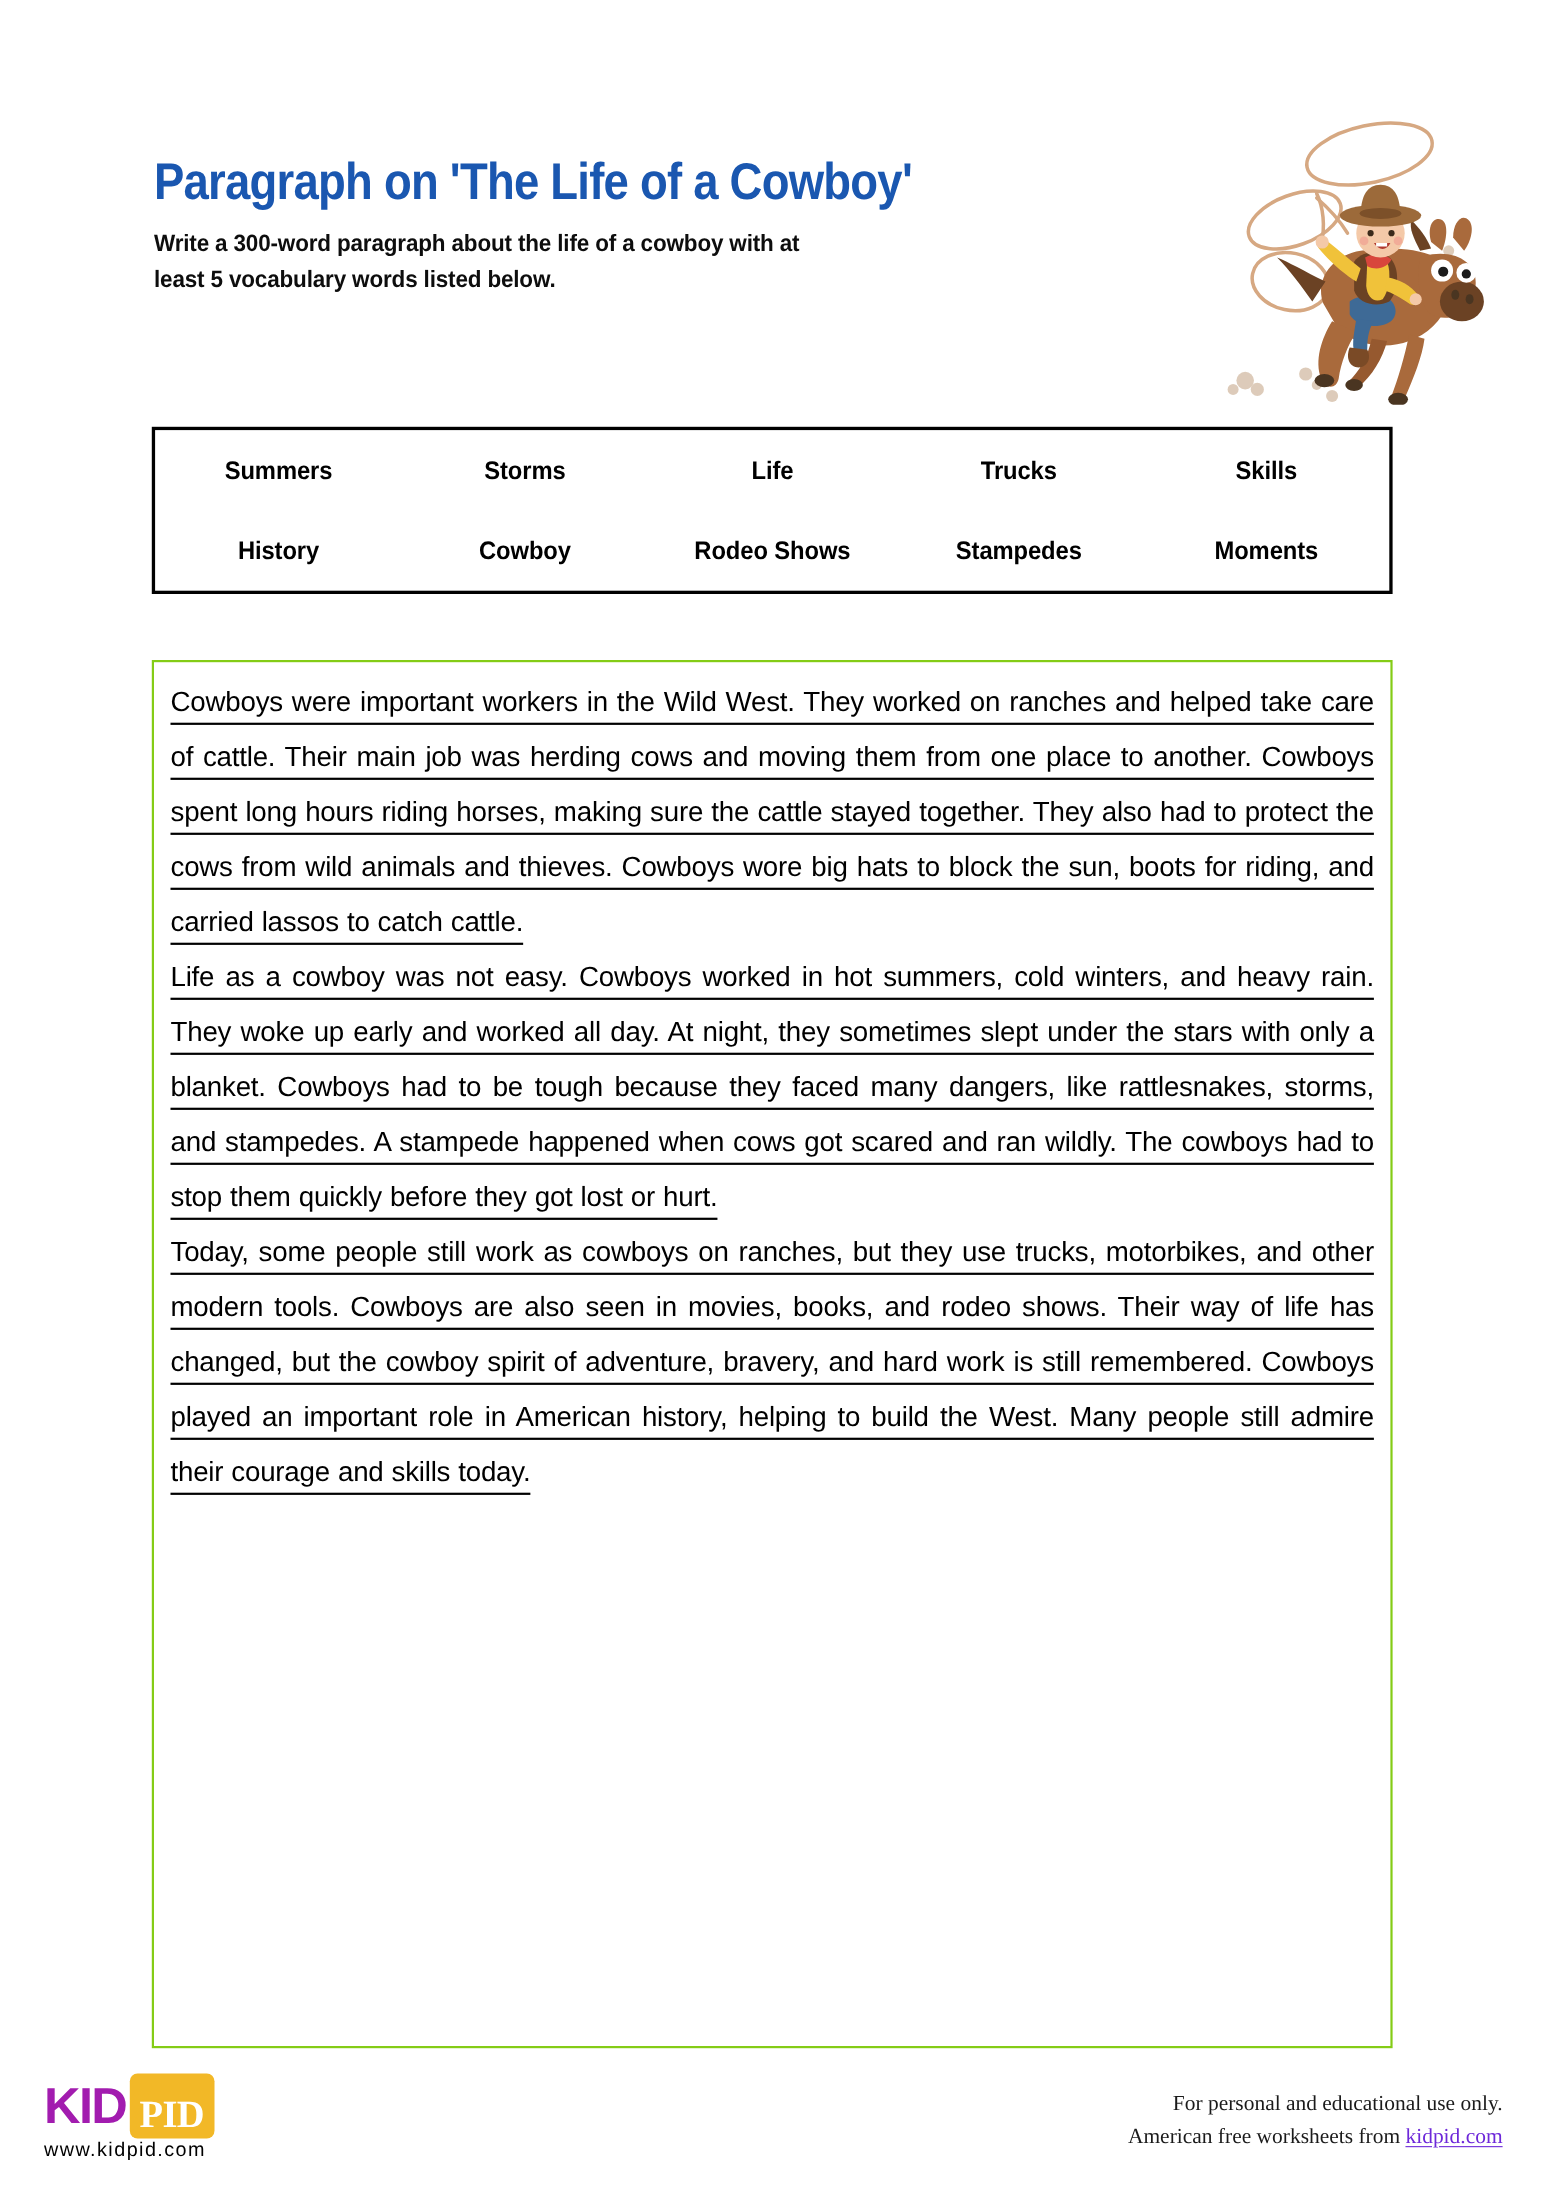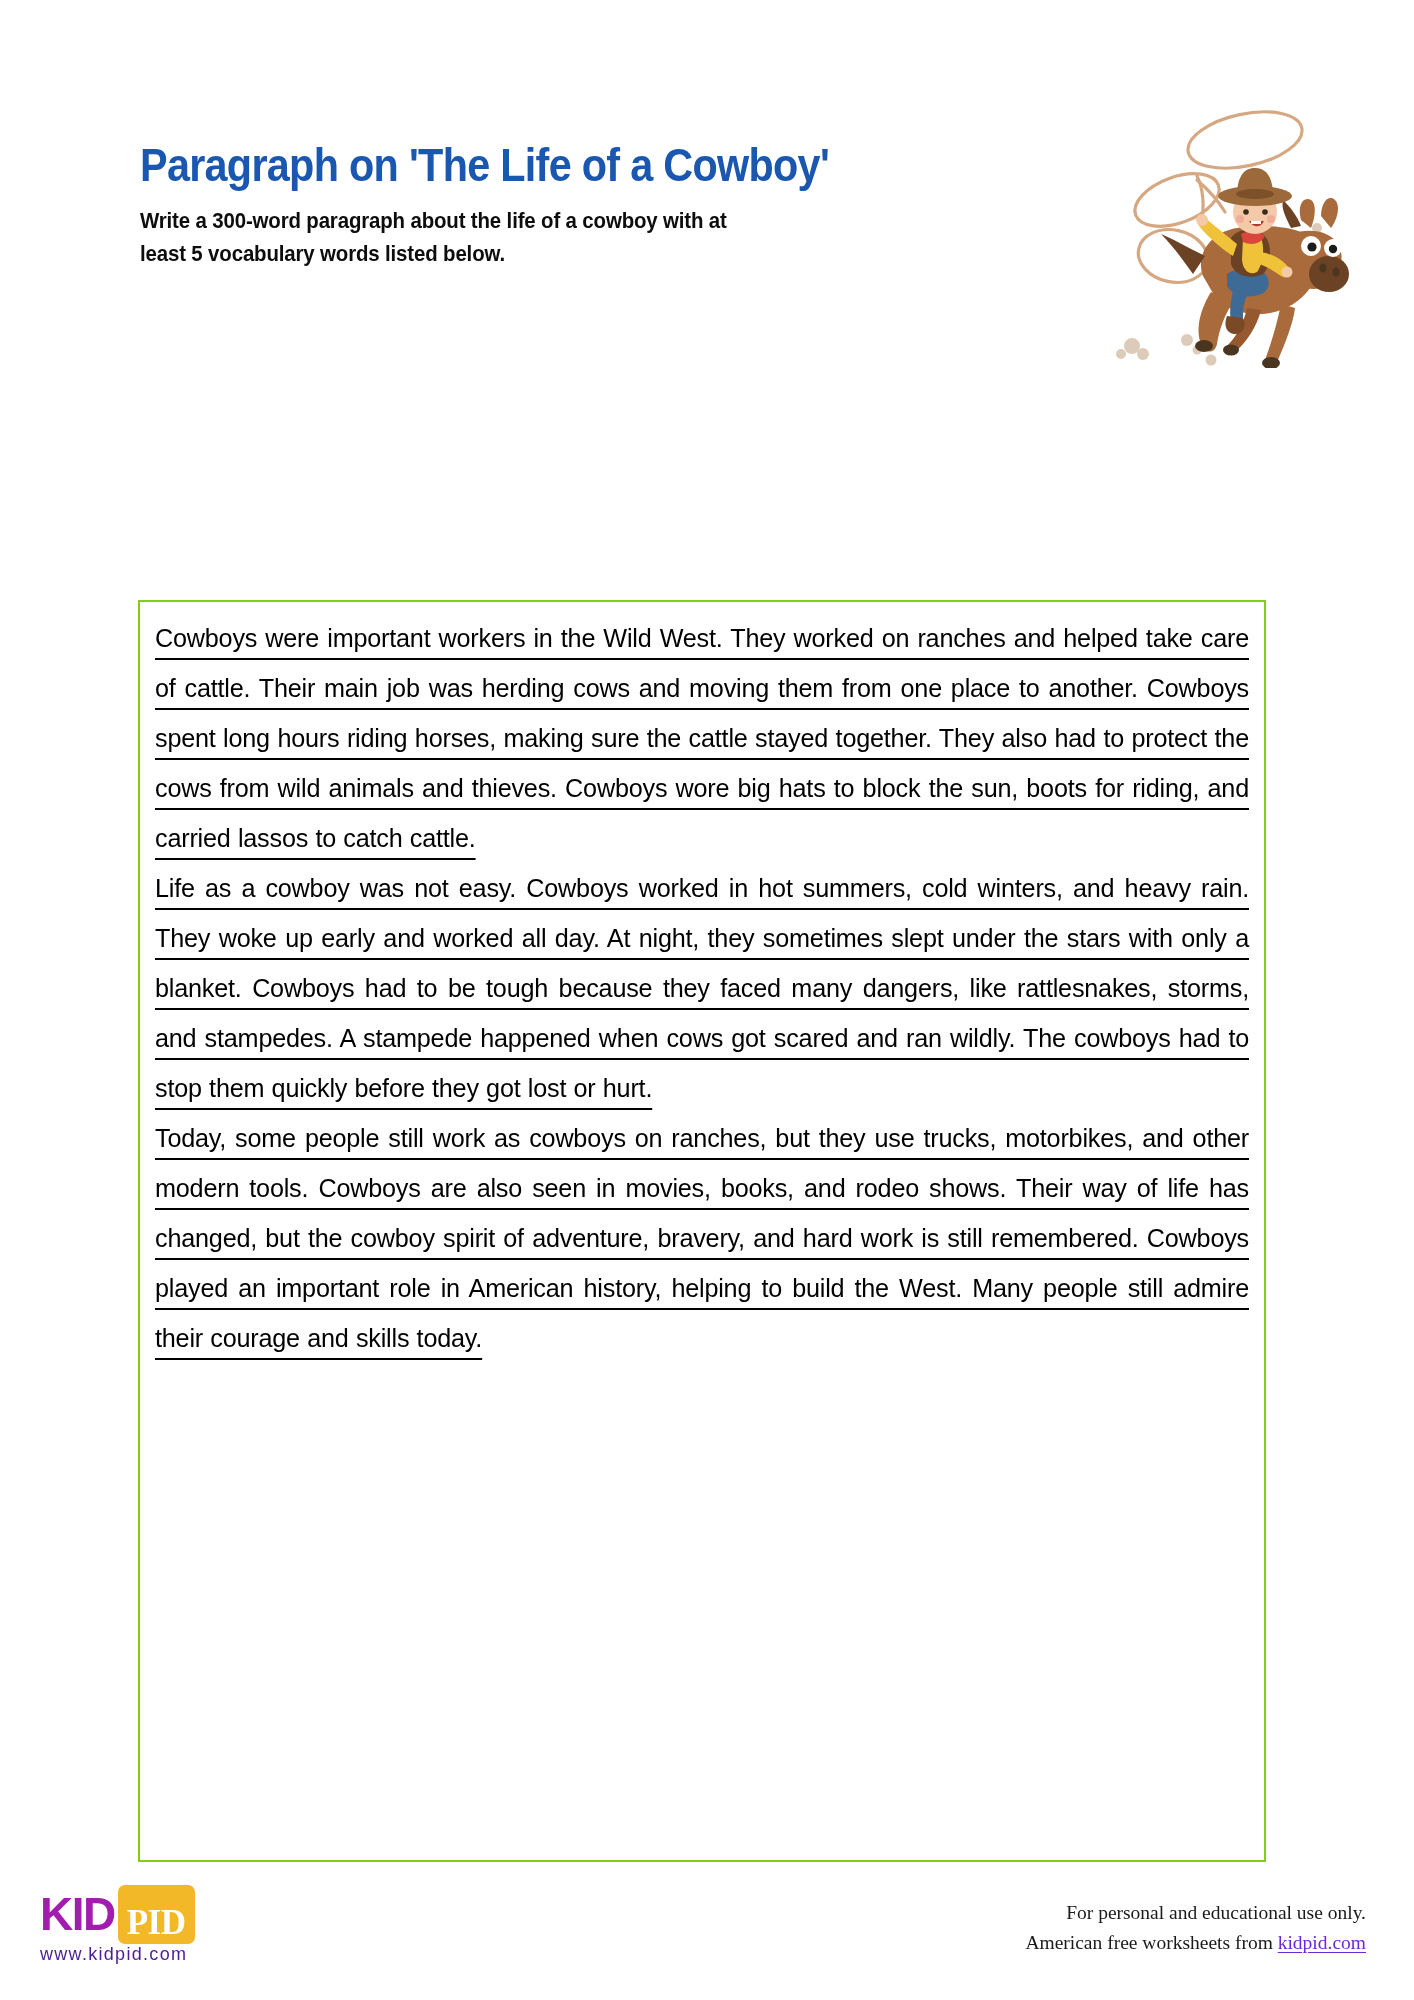--- a/index.html
+++ b/index.html
@@ -154,21 +154,21 @@
     font-size: 35px;
     font-weight: 700;
     color: #ffffff;
     letter-spacing: -0.5px;
     line-height: 1;
   }
   .logo-url {
     margin-top: 4px;
     font-family: "Liberation Sans", sans-serif;
     font-size: 18px;
-    color: #4c1d95;
+    color: #000000;
     letter-spacing: 1.3px;
   }
 
   .footer-note {
     position: absolute;
     right: 48px;
     top: 1898px;
     text-align: right;
     font-family: "Liberation Serif", serif;
     font-size: 19.5px;
@@ -290,20 +290,36 @@
         <circle cx="161" cy="124" r="2.8" fill="#3a2a1a"></circle>
         <circle cx="180" cy="124" r="2.8" fill="#3a2a1a"></circle>
         <circle cx="155" cy="131" r="4" fill="#f0a593" opacity="0.8"></circle>
         <circle cx="186" cy="131" r="4" fill="#f0a593" opacity="0.8"></circle>
         <path d="M164 133 C 168 140, 176 140, 179 133 Z" fill="#b03a30"></path>
         <path d="M166 133 h10 v3 h-10 Z" fill="#ffffff"></path>
       </g>
     </svg>
   </div>
 
+  <div class="vocab-box">
+    <div class="vocab-row">
+      <div class="vocab-cell">Summers</div>
+      <div class="vocab-cell">Storms</div>
+      <div class="vocab-cell">Life</div>
+      <div class="vocab-cell">Trucks</div>
+      <div class="vocab-cell">Skills</div>
+    </div>
+    <div class="vocab-row">
+      <div class="vocab-cell">History</div>
+      <div class="vocab-cell">Cowboy</div>
+      <div class="vocab-cell">Rodeo Shows</div>
+      <div class="vocab-cell">Stampedes</div>
+      <div class="vocab-cell">Moments</div>
+    </div>
+  </div>
 
   <div class="text-box">
     <p class="para">Cowboys were important workers in the Wild West. They worked on ranches and helped take care of cattle. Their main job was herding cows and moving them from one place to another. Cowboys spent long hours riding horses, making sure the cattle stayed together. They also had to protect the cows from wild animals and thieves. Cowboys wore big hats to block the sun, boots for riding, and carried lassos to catch cattle.</p>
     <p class="para">Life as a cowboy was not easy. Cowboys worked in hot summers, cold winters, and heavy rain. They woke up early and worked all day. At night, they sometimes slept under the stars with only a blanket. Cowboys had to be tough because they faced many dangers, like rattlesnakes, storms, and stampedes. A stampede happened when cows got scared and ran wildly. The cowboys had to stop them quickly before they got lost or hurt.</p>
     <p class="para">Today, some people still work as cowboys on ranches, but they use trucks, motorbikes, and other modern tools. Cowboys are also seen in movies, books, and rodeo shows. Their way of life has changed, but the cowboy spirit of adventure, bravery, and hard work is still remembered. Cowboys played an important role in American history, helping to build the West. Many people still admire their courage and skills today.</p>
   </div>
 
   <div class="footer-logo">
     <div class="logo-mark">
       <span class="logo-kid">KID</span>

